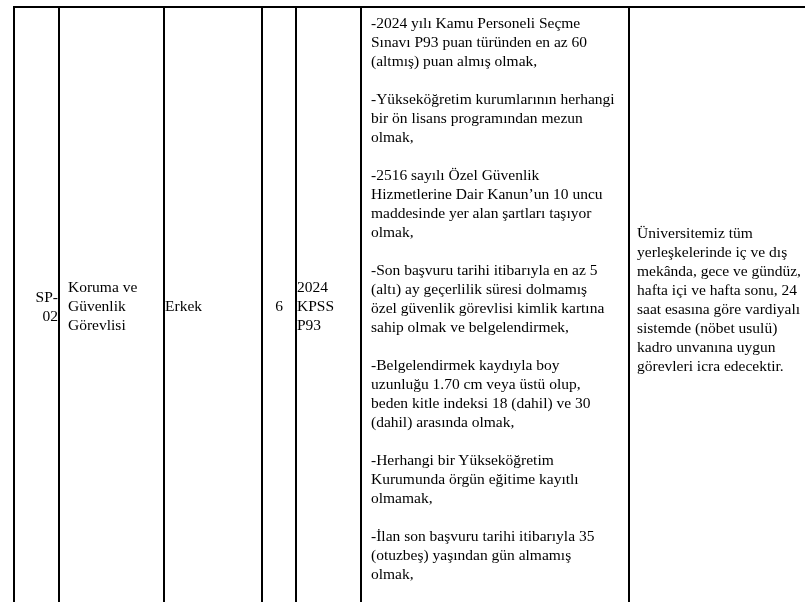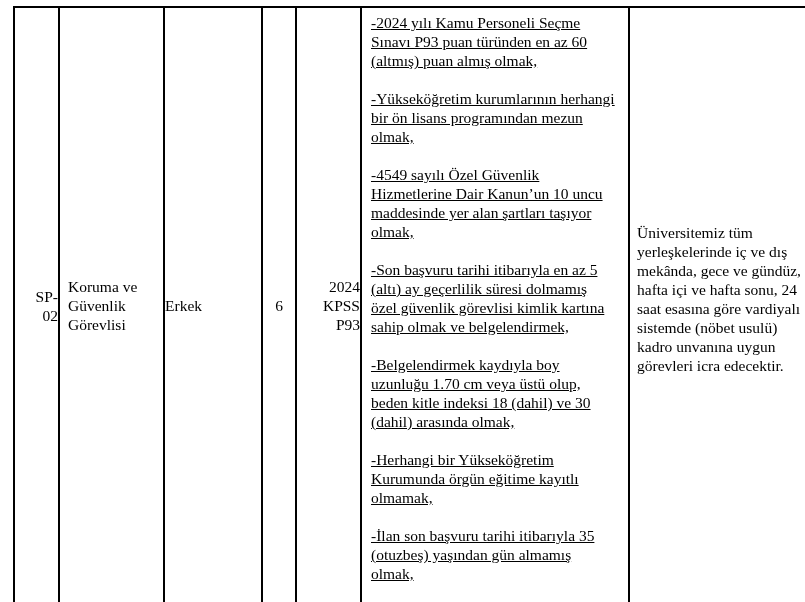--- a/index.html
+++ b/index.html
@@ -11,24 +11,24 @@
   }
   table.doc td {
     border: 2px solid #000; border-bottom: none;
     vertical-align: middle; padding: 0;
     font-size: 15.5px; line-height: 19px;
   }
   .c-code { width: 43px; text-align: right; }
   .c-title { width: 95px; padding-left: 8px !important; margin-left: 44px; }
   .c-gender { width: 96px; text-align: left; }
   .c-count { width: 32px; text-align: center; }
-  .c-exam { width: 63px; text-align: right; }
+  .c-exam { width: 63px; text-align: left; }
   .c-req { width: 266px; vertical-align: top !important; }
   .c-desc { width: 181px; padding-left: 7px !important; }
-  .req-list { padding: 5px 12px 0 9px; height: 590px; text-decoration: underline; }
+  .req-list { padding: 5px 12px 0 9px; height: 590px; }
   .req-item { margin: 0 0 19px 0; }
   .req-item:last-child { margin-bottom: 12px; }
   .desc-text { padding-right: 6px; padding-bottom: 14px; }
 </style>
 </head>
 <body>
 
 <table class="doc">
   <tbody>
       <tr>
@@ -49,21 +49,21 @@
     </td>
     <td class="c-exam">
       <div>2024</div>
       <div>KPSS</div>
       <div>P93</div>
     </td>
     <td class="c-req">
       <div class="req-list">
         <div class="req-item">-2024 yılı Kamu Personeli Seçme Sınavı P93 puan türünden en az 60 (altmış) puan almış olmak,</div>
         <div class="req-item">-Yükseköğretim kurumlarının herhangi bir ön lisans programından mezun olmak,</div>
-        <div class="req-item">-4549 sayılı Özel Güvenlik Hizmetlerine Dair Kanun’un 10 uncu maddesinde yer alan şartları taşıyor olmak,</div>
+        <div class="req-item">-2516 sayılı Özel Güvenlik Hizmetlerine Dair Kanun’un 10 uncu maddesinde yer alan şartları taşıyor olmak,</div>
         <div class="req-item">-Son başvuru tarihi itibarıyla en az 5 (altı) ay geçerlilik süresi dolmamış özel güvenlik görevlisi kimlik kartına sahip olmak ve belgelendirmek,</div>
         <div class="req-item">-Belgelendirmek kaydıyla boy uzunluğu 1.70 cm veya üstü olup, beden kitle indeksi 18 (dahil) ve 30 (dahil) arasında olmak,</div>
         <div class="req-item">-Herhangi bir Yükseköğretim Kurumunda örgün eğitime kayıtlı olmamak,</div>
         <div class="req-item">-İlan son başvuru tarihi itibarıyla 35 (otuzbeş) yaşından gün almamış olmak,</div>
       </div>
     </td>
     <td class="c-desc">
       <div class="desc-text">Üniversitemiz tüm yerleşkelerinde iç ve dış mekânda, gece ve gündüz, hafta içi ve hafta sonu, 24 saat esasına göre vardiyalı sistemde (nöbet usulü) kadro unvanına uygun görevleri icra edecektir.</div>
     </td>
   </tr>

